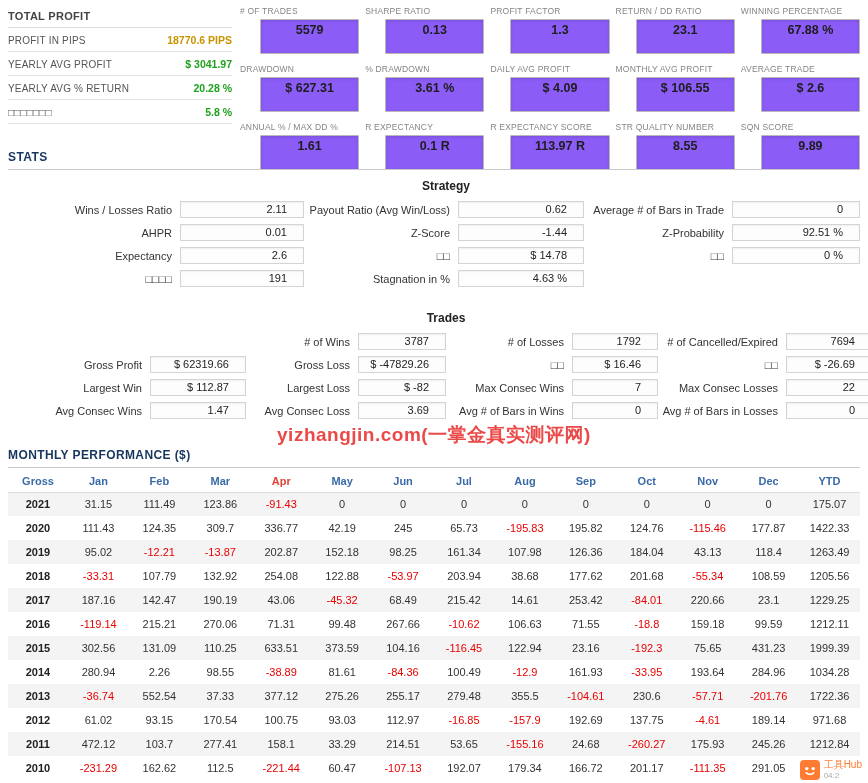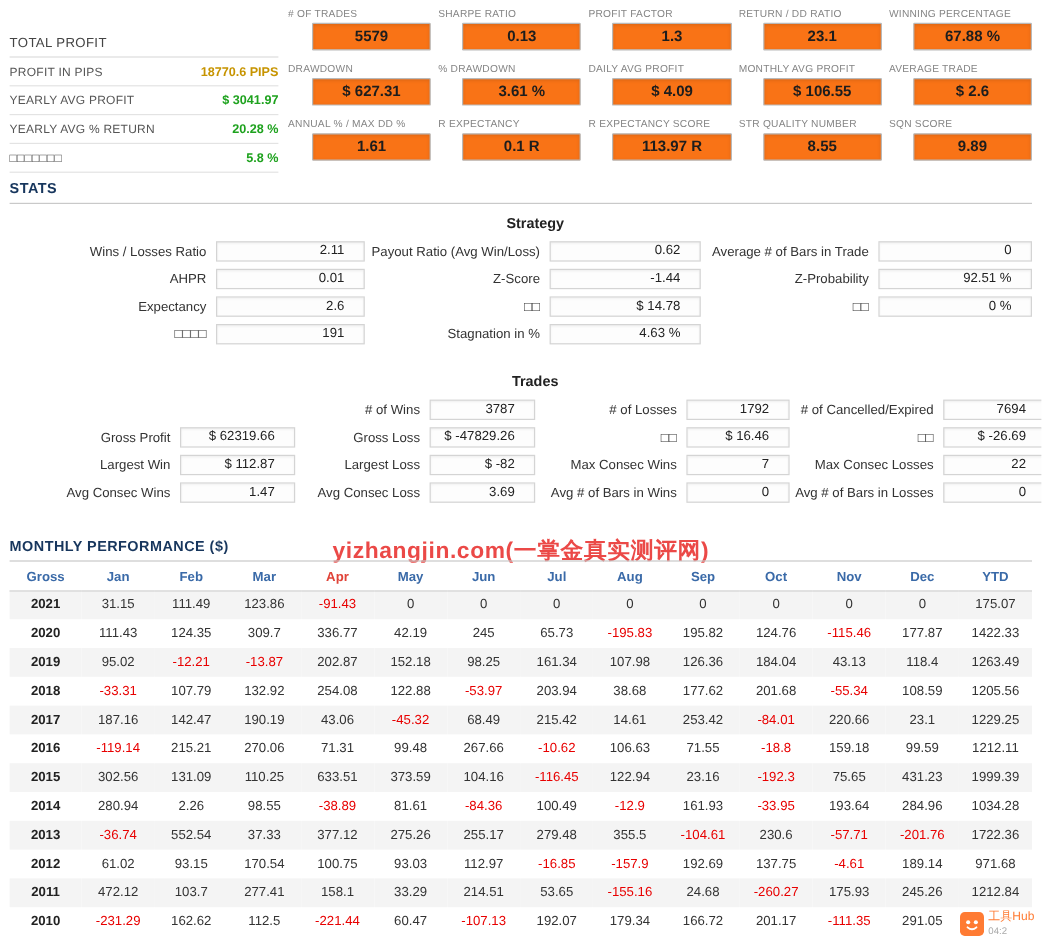--- a/index.html
+++ b/index.html
@@ -4,38 +4,38 @@
 <style>
   * { box-sizing: border-box; }
   html,body { margin:0; padding:0; background:#fff; }
   .page {
     position:relative; width:868px; height:783px; background:#fff;
     font-family:"Liberation Sans","DejaVu Sans",sans-serif; color:#333; overflow:hidden;
   }
 
   
   .summary { position:absolute; left:8px; top:6px; width:224px; }
-  .summary-title { font-size:11px; font-weight:normal; color:#444; letter-spacing:.3px;
-    padding:4px 0 5px; border-bottom:1px solid #ddd;margin-top:20px; }
+  .summary-title { font-size:11px; font-weight:bold; color:#444; letter-spacing:.3px;
+    padding:4px 0 5px; border-bottom:1px solid #ddd; }
   .total-profit { font-size:27px; font-weight:bold; color:#1ca21c; text-align:center;
     padding:8px 0 9px; border-bottom:1px solid #ddd; }
   .summary-row { display:flex; justify-content:space-between; align-items:center;
     font-size:10px; padding:6px 0 5px; border-bottom:1px solid #e3e3e3; }
   .sum-label { color:#555; letter-spacing:.2px; }
   .sum-value { font-weight:bold; font-size:10.5px; }
   .c-green { color:#1ea21e; }
   .c-gold  { color:#c79400; }
 
   
   .metrics { position:absolute; left:239px; top:6px; width:621px;
     display:grid; grid-template-columns:repeat(5,1fr); gap:10px 5px; }
   .metric-label { font-size:8.5px; color:#858585; letter-spacing:.2px;
     margin:0 0 3px 1px; white-space:nowrap; overflow:hidden; }
-  .metric-box { border:1px solid #b9b9b9; border-radius:1px; height:23px; line-height:21px;
-    text-align:center; font-weight:bold; font-size:12.5px; color:#1d1d1d; background:#f97316;
+  .metric-box { border:1px solid #b9b9b9; border-radius:1px; height:35px; line-height:21px;
+    text-align:center; font-weight:bold; font-size:12.5px; color:#1d1d1d; background:#8b5cf6;
     box-shadow:inset 0 1px 3px rgba(0,0,0,.12);margin-left:21px; }
 
   
   .section-header { position:absolute; left:8px; width:852px; font-size:12px; font-weight:bold;
     color:#17365d; letter-spacing:.4px; padding-bottom:5px; border-bottom:1px solid #c9c9c9; }
   .stats-header   { top:150px; }
   .monthly-header { top:448px; }
 
   
   .stats-block { position:absolute; left:20px; width:852px; }
@@ -45,21 +45,21 @@
   .stats-row { display:grid; margin-bottom:6px; align-items:center; }
   .strategy-grid { grid-template-columns:160px 124px 154px 126px 148px 128px; }
   .trades-grid   { grid-template-columns:130px 96px 112px 88px 126px 86px 128px 86px; }
   .stat-label { font-size:11px; color:#333; text-align:right; padding-right:8px; white-space:nowrap; }
   .stat-box { border:1px solid #d4d4d4; background:#fdfdfd; height:17px; line-height:15px;
     font-size:11px; color:#222; text-align:right; padding-right:16px;
     box-shadow:inset 0 1px 2px rgba(0,0,0,.06); }
   .stat-empty { height:17px; }
 
   
-  .watermark { position:absolute; left:0; width:868px; top:446px; text-align:center;
+  .watermark { position:absolute; left:0; width:868px; top:422px; text-align:center;
     font-size:19px; font-weight:bold; color:rgba(232,48,45,.88); letter-spacing:.5px; }
 
   
   .monthly-table { position:absolute; left:8px; top:470px; width:852px;
     border-collapse:collapse; table-layout:fixed; font-size:11px; }
   .monthly-table th { color:#3a6aa8; font-weight:bold; height:22px; text-align:center;
     border-bottom:1px solid #ddd; padding:0; }
   .monthly-table th.hl { color:#e04338; }
   .monthly-table td { height:24px; text-align:center; color:#333; padding:0; }
   .monthly-table td.year { font-weight:bold; color:#222; }

